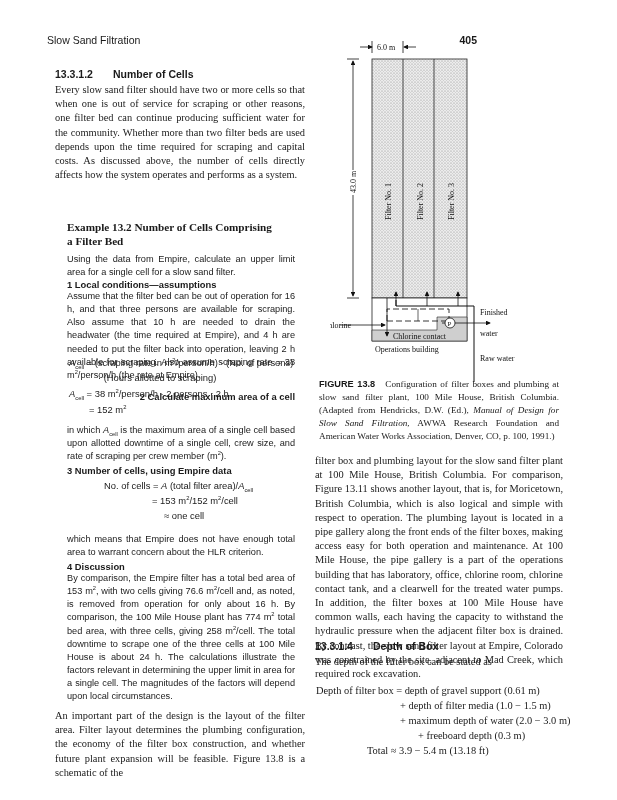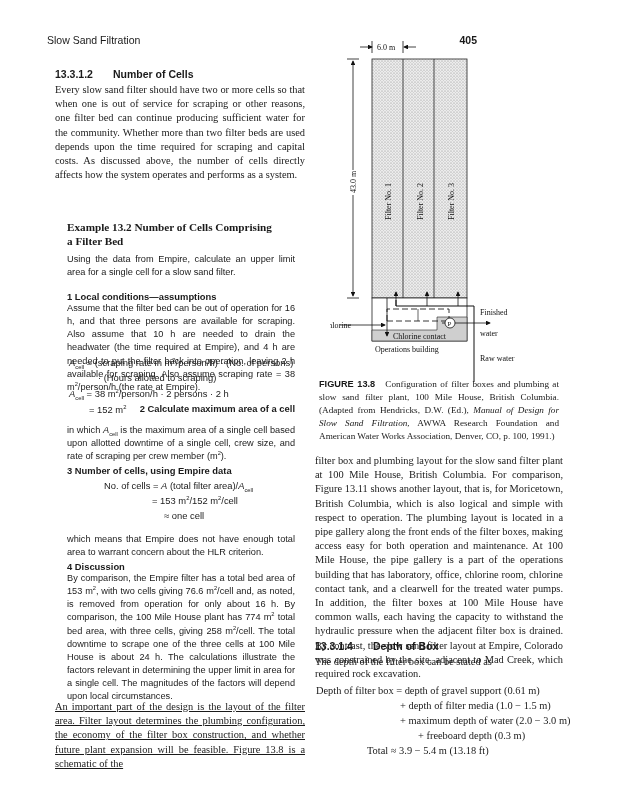--- a/index.html
+++ b/index.html
@@ -36,21 +36,21 @@
   <p class="body" style="margin-top:3px;">Every slow sand filter should have two or more cells so that when one is out of service for scraping or other reasons, one filter bed can continue producing sufficient water for the community. Whether more than two filter beds are used depends upon the time required for scraping and capital costs. As discussed above, the number of cells directly affects how the system operates and performs as a system.</p>
 </div>
 
 <div class="col" style="left:67px; top:220px; width:228px;">
   <div class="ex-title">Example 13.2  Number of Cells Comprising</div>
   <div class="ex-title">a Filter Bed</div>
 </div>
 
 <div class="col" style="left:67px; top:253px; width:228px;">
   <p class="ex">Using the data from Empire, calculate an upper limit area for a single cell for a slow sand filter.</p>
-  <div class="ex-sub" style="margin-top:12px;">1 Local conditions—assumptions</div>
+  <div class="ex-sub" style="margin-top:0;">1 Local conditions—assumptions</div>
   <p class="ex">Assume that the filter bed can be out of operation for 16 h, and that three persons are available for scraping. Also assume that 10 h are needed to drain the headwater (the time required at Empire), and 4 h are needed to put the filter back into operation, leaving 2 h available for scraping. Also assume scraping rate = 38 m<sup>2</sup>/person/h (the rate at Empire).</p>
   <div class="ex-sub" style="margin-top:9px;text-align:right;">2 Calculate maximum area of a cell</div>
 </div>
 
 <div class="eq" style="left:69px; top:357px;"><span class="it">A</span><sub>cell</sub> = (scraping rate in m<sup>2</sup>/person/h) · (No. of persons)</div>
 <div class="eq" style="left:98px; top:372px;">· (Hours allotted to scraping)</div>
 <div class="eq" style="left:69px; top:388px;"><span class="it">A</span><sub>cell</sub> = 38 m<sup>2</sup>/person/h · 2 persons · 2 h</div>
 <div class="eq" style="left:89px; top:404px;">= 152 m<sup>2</sup></div>
 
 <div class="col" style="left:67px; top:424px; width:228px;">
@@ -62,21 +62,21 @@
 <div class="eq" style="left:152px; top:495px;">= 153 m<sup>2</sup>/152 m<sup>2</sup>/cell</div>
 <div class="eq" style="left:164px; top:510px;">≈ one cell</div>
 
 <div class="col" style="left:67px; top:533px; width:228px;">
   <p class="ex">which means that Empire does not have enough total area to warrant concern about the HLR criterion.</p>
   <div class="ex-sub" style="margin-top:2px;">4 Discussion</div>
   <p class="ex">By comparison, the Empire filter has a total bed area of 153 m<sup>2</sup>, with two cells giving 76.6 m<sup>2</sup>/cell and, as noted, is removed from operation for only about 16 h. By comparison, the 100 Mile House plant has 774 m<sup>2</sup> total bed area, with three cells, giving 258 m<sup>2</sup>/cell. The total downtime to scrape one of the three cells at 100 Mile House is about 24 h. The calculations illustrate the factors relevant in determining the upper limit in area for a single cell. The magnitudes of the factors will depend upon local circumstances.</p>
 </div>
 
 <div class="col" style="left:55px; top:697px; width:250px;">
-  <p class="body" style="margin-top:3px;text-decoration:underline;">An important part of the design is the layout of the filter area. Filter layout determines the plumbing configuration, the economy of the filter box construction, and whether future plant expansion will be feasible. Figure 13.8 is a schematic of the</p>
+  <p class="body" style="margin-top:12px;">An important part of the design is the layout of the filter area. Filter layout determines the plumbing configuration, the economy of the filter box construction, and whether future plant expansion will be feasible. Figure 13.8 is a schematic of the</p>
 </div>
 
 <svg class="col" style="left:330px; top:30px;" width="260" height="355" viewBox="0 0 260 355">
   <defs>
     <pattern id="dots" width="3" height="3" patternUnits="userSpaceOnUse">
       <rect width="3" height="3" fill="#ececec"></rect>
       <circle cx="1" cy="1" r="0.6" fill="#8a8a8a"></circle>
       <circle cx="2.5" cy="2.4" r="0.45" fill="#a8a8a8"></circle>
     </pattern>
     <marker id="arr" markerWidth="6" markerHeight="6" refX="5" refY="3" orient="auto">

